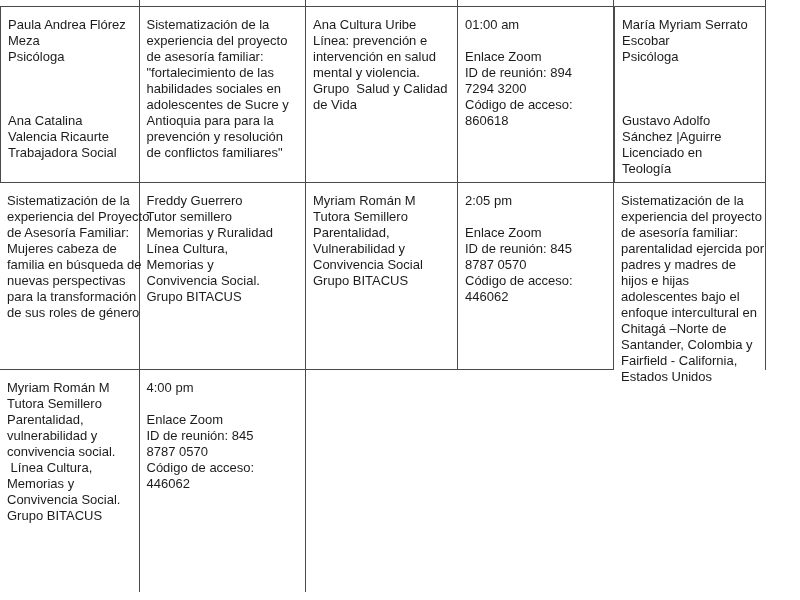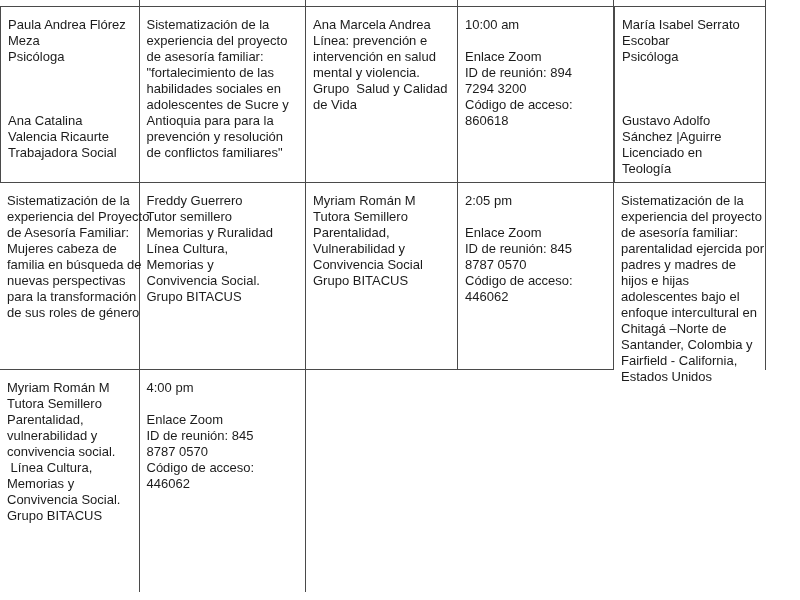--- a/index.html
+++ b/index.html
@@ -53,35 +53,35 @@
 Trabajadora Social</div>
   <div class="cell">Sistematización de la
 experiencia del proyecto
 de asesoría familiar:
 "fortalecimiento de las
 habilidades sociales en
 adolescentes de Sucre y
 Antioquia para para la
 prevención y resolución
 de conflictos familiares"</div>
-  <div class="cell">Ana Marcela Andrea
+  <div class="cell">Ana Cultura Uribe
 Línea: prevención e
 intervención en salud
 mental y violencia.
 Grupo  Salud y Calidad
 de Vida</div>
-  <div class="cell">10:00 am
+  <div class="cell">01:00 am
 
 Enlace Zoom
 ID de reunión: 894
 7294 3200
 Código de acceso:
 860618</div>
 
-  <div class="cell c1">María Isabel Serrato
+  <div class="cell c1">María Myriam Serrato
 Escobar
 Psicóloga
 
 
 
 Gustavo Adolfo
 Sánchez |Aguirre
 Licenciado en
 Teología</div>
   <div class="cell">Sistematización de la

